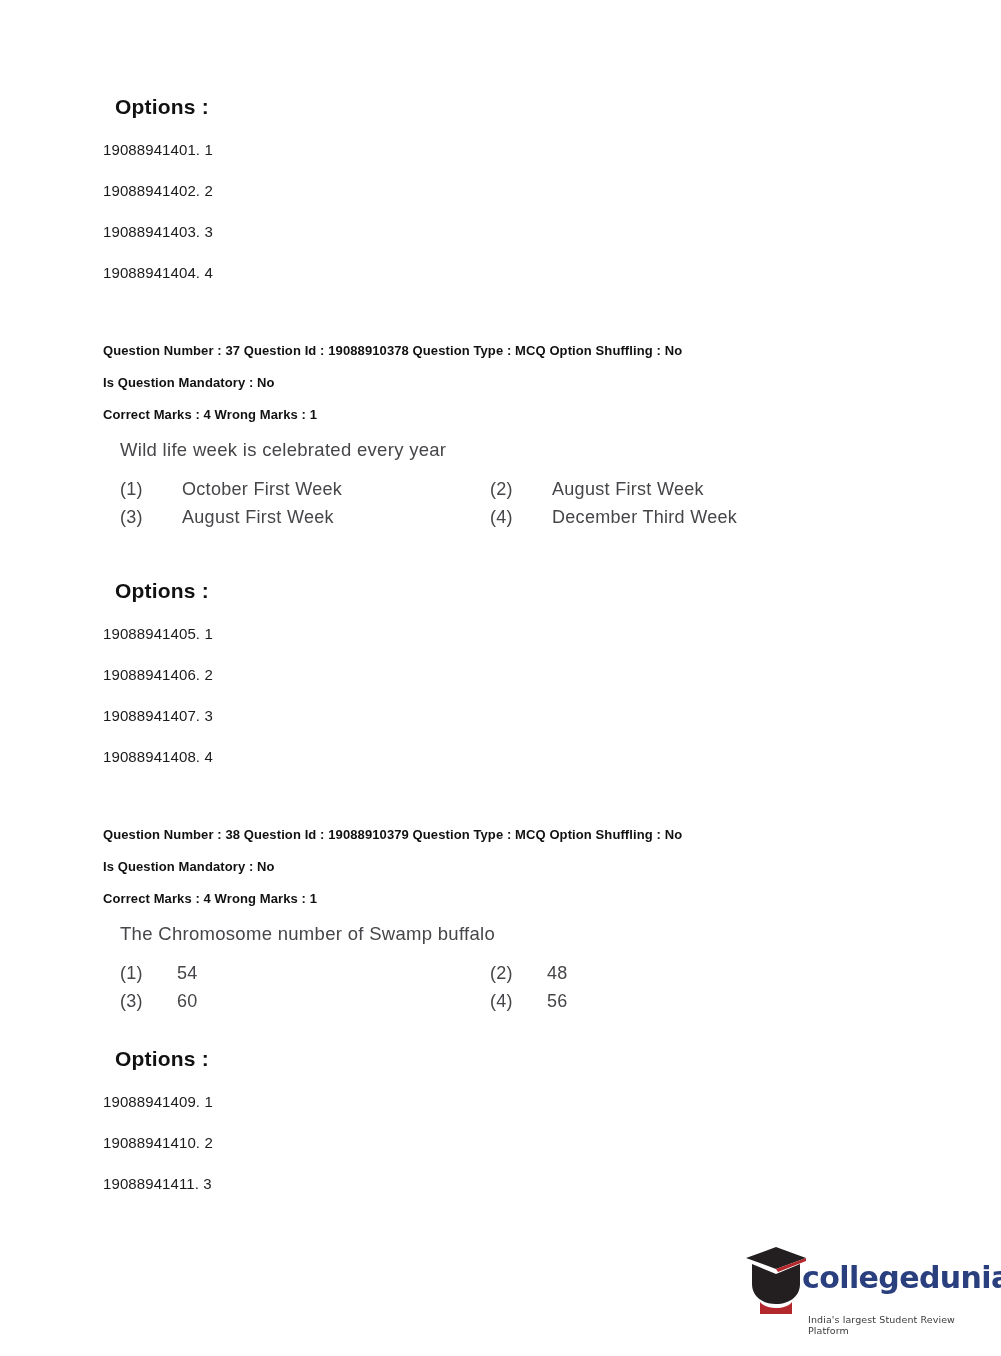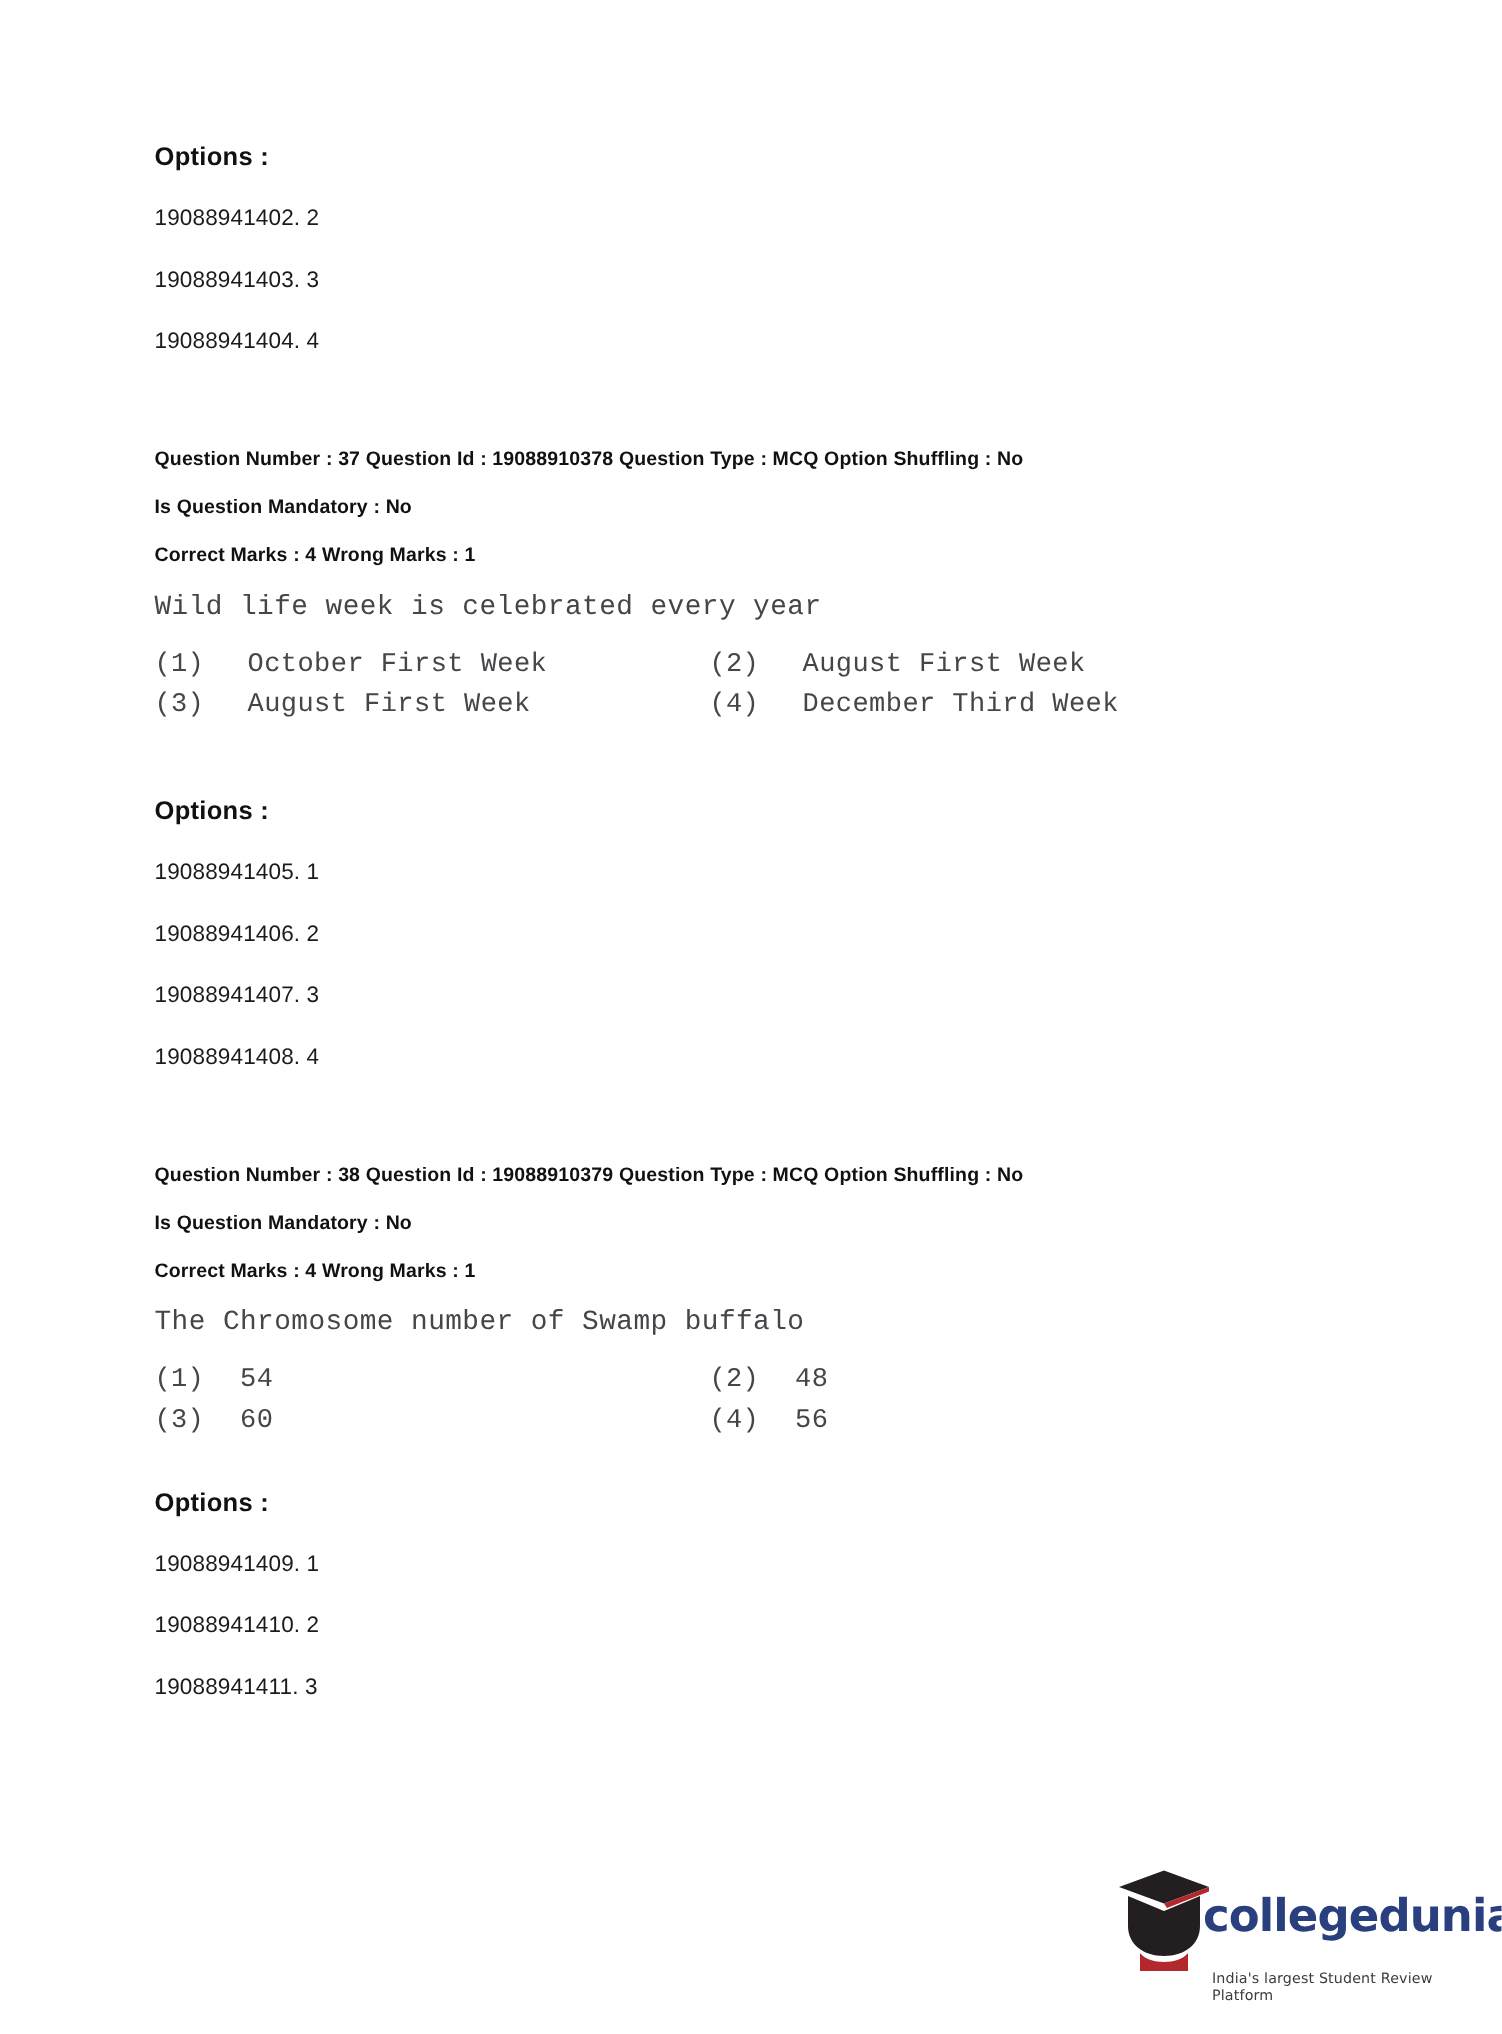--- a/index.html
+++ b/index.html
@@ -25,23 +25,23 @@
   .content {
     position: absolute;
     left: 103px;
     top: 95px;
     width: 800px;
   }
 
   
   .options-heading {
     font-weight: bold;
-    font-size: 17px;
+    font-size: 21px;
     color: #111;
-    margin: 0 0 22px 0;
+    margin: 0 0 22px 12px;
     letter-spacing: .2px;
   }
   .option-line {
     font-size: 15px;
     color: #1b1b1b;
     margin: 0 0 24px 0;
     letter-spacing: .1px;
   }
   .option-line:last-child { margin-bottom: 0; }
 
@@ -52,22 +52,23 @@
   .qmeta-line {
     font-weight: bold;
     font-size: 13px;
     color: #111;
     margin: 0 0 17px 0;
     letter-spacing: .1px;
   }
 
   
   .scan {
-    font-family: Liberation Mono, monospace;
+    font-family: Liberation Sans, sans-serif;
     color: #3a3a3a;
+    margin-left: 17px;
   }
   .scan-stem {
     font-size: 18.5px;
     letter-spacing: .3px;
     margin: 0 0 18px 0;
     color: #46464a;
   }
   .scan-opts {
     width: 740px;
   }
@@ -130,20 +131,21 @@
   }
 </style>
 </head>
 <body>
 
 <div class="page">
   <div class="content">
 
     <div>
       <p class="options-heading">Options :</p>
+      <p class="option-line">19088941401. 1</p>
       <p class="option-line">19088941402. 2</p>
       <p class="option-line">19088941403. 3</p>
       <p class="option-line">19088941404. 4</p>
     </div>
 
     <div class="gap-lg"></div>
 
     <div>
       <div class="qmeta">
         <p class="qmeta-line">Question Number : 37 Question Id : 19088910378 Question Type : MCQ Option Shuffling : No</p>

